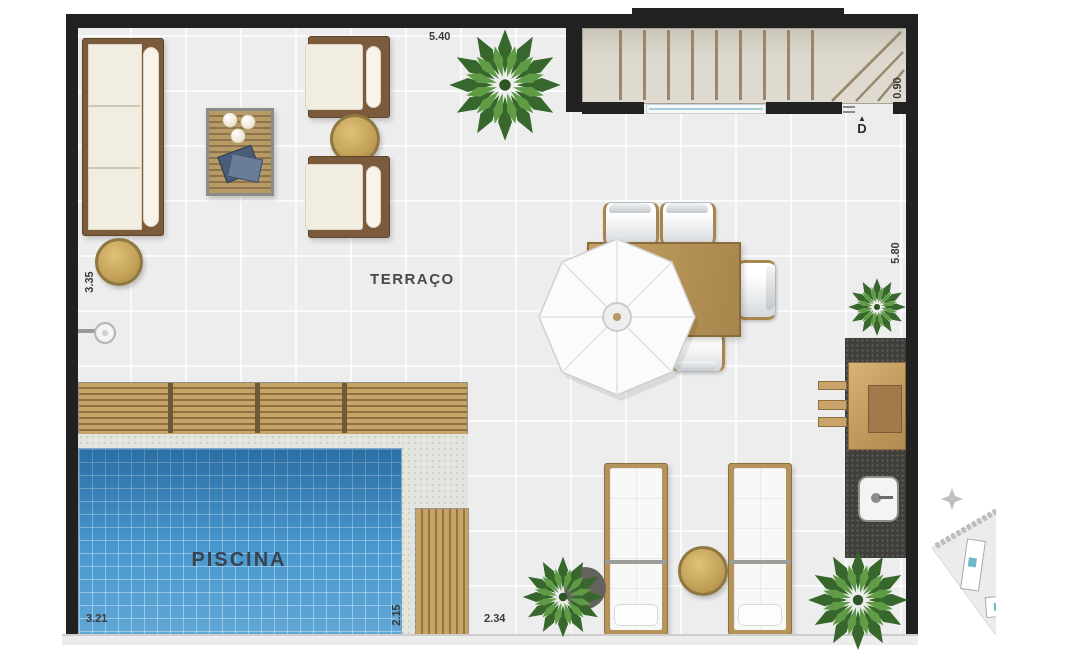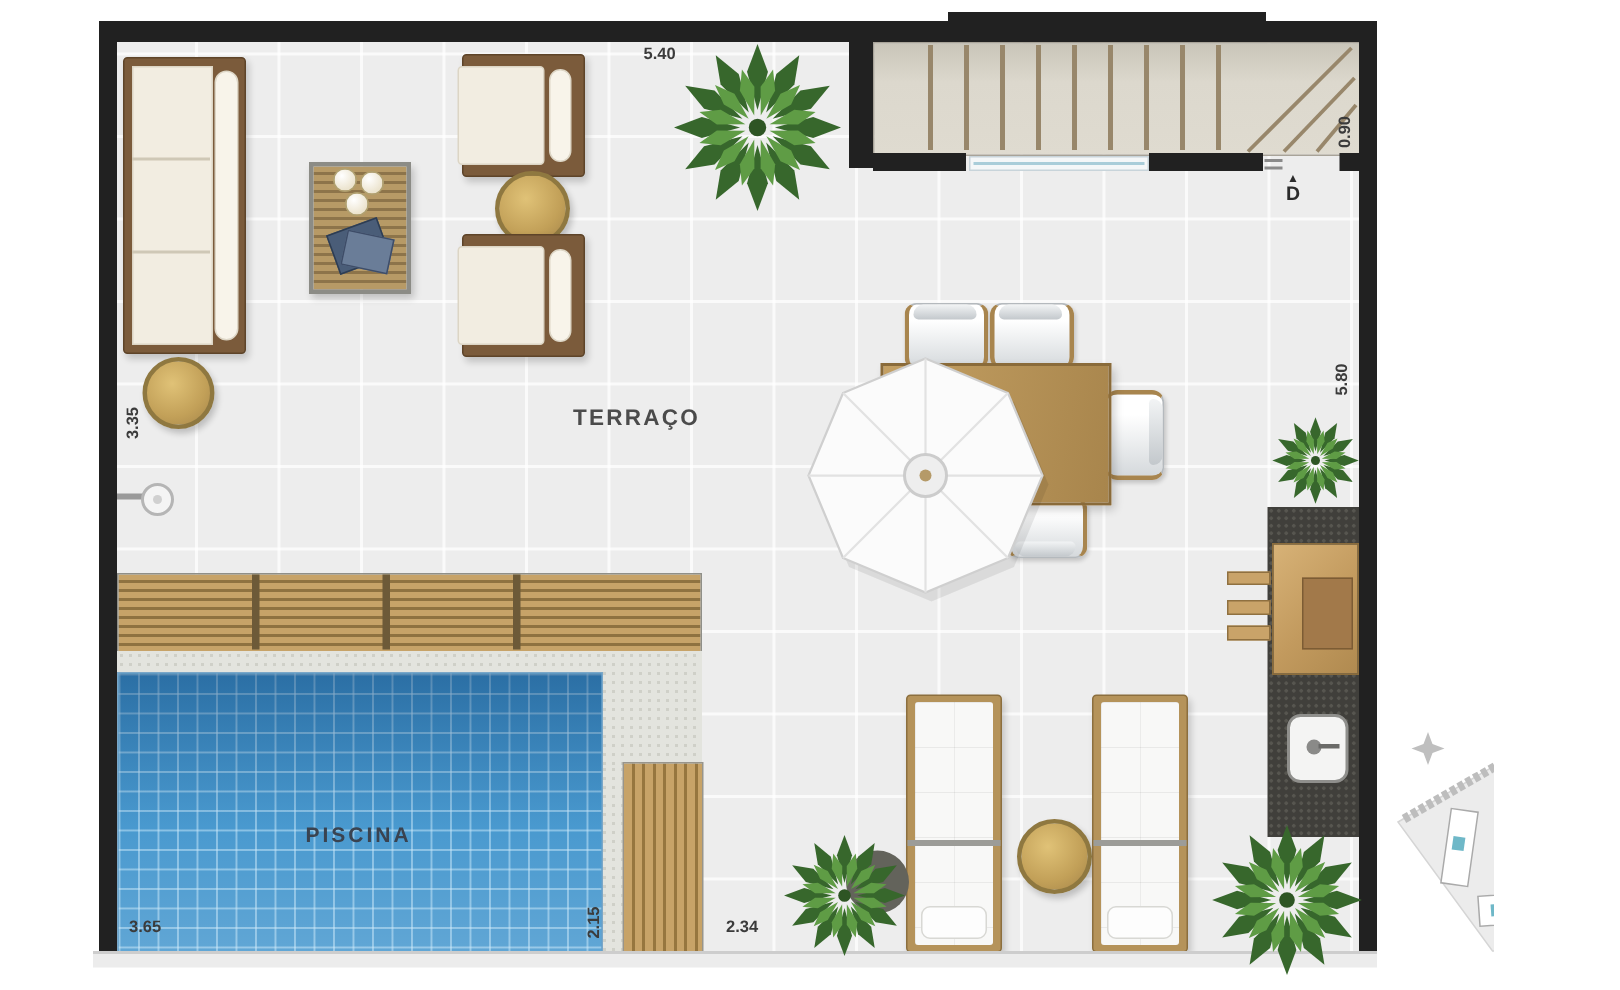--- a/index.html
+++ b/index.html
@@ -52,21 +52,21 @@
   .lounger-pillow{background:#fdfdfd;border:1px solid #d8d8d4;border-radius:6px;}
   .counter{background-color:#403f3b;background-image:radial-gradient(#575650 1px,transparent 1.2px);background-size:5px 5px;}
   .board{background:linear-gradient(135deg,#d7b277 0%,#c29a5e 55%,#b08a50);border:1px solid #8a6c3c;}
   .board-in{background:#a2794a;border:1px solid #7c5c34;}
   .sink{background:#f4f4f3;border:2px solid #8f8f8c;border-radius:9px;}
   .shelf{background:#c9a369;border:1px solid #8f7040;}
   
   .dim{font-size:11px;font-weight:bold;color:#3b3b3b;white-space:nowrap;}
   .vert{transform:rotate(-90deg);transform-origin:center;text-align:center;}
   .room-label{font-weight:bold;color:#4b4b4b;font-size:15px;letter-spacing:1.5px;}
-  .pool-label{font-weight:bold;color:#3a4350;font-size:14px;letter-spacing:2px;text-align:center;}
+  .pool-label{font-weight:bold;color:#3a4350;font-size:20px;letter-spacing:2px;text-align:center;}
   .door-label{font-size:13px;font-weight:bold;color:#2b2b2b;text-align:center;line-height:10px;}
   .door-arrow{font-size:8px;display:block;color:#2b2b2b;}
   svg{display:block;}
 </style>
 </head>
 <body>
 
 <div id="canvas">
 
   <div class="abs floor" style="left:78px;top:28px;width:828px;height:606px;"></div>
@@ -254,25 +254,25 @@
         <rect x="994" y="602" width="11" height="8" fill="#6fb8c8"></rect>
       </g>
       <polygon points="952,488 955,496 963,499 955,502 952,510 949,502 941,499 949,496" fill="#bfbfbf"></polygon>
     </g>
   </svg>
 
   <div class="abs dim" style="left:429px;top:30px;">5.40</div>
   <div class="abs dim vert" style="left:880px;top:82px;width:34px;">0.90</div>
   <div class="abs dim vert" style="left:878px;top:247px;width:34px;">5.80</div>
   <div class="abs dim vert" style="left:72px;top:276px;width:34px;">3.35</div>
-  <div class="abs dim" style="left:86px;top:612px;">3.65</div>
+  <div class="abs dim" style="left:86px;top:612px;">3.21</div>
   <div class="abs dim vert" style="left:379px;top:609px;width:34px;">2.15</div>
   <div class="abs dim" style="left:484px;top:612px;">2.34</div>
 
   <div class="abs door-label" style="left:850px;top:114px;width:24px;">
     <span class="door-arrow">▲</span>
     <span>D</span>
   </div>
 
-  <div class="abs room-label" style="left:382px;top:270px;">TERRAÇO</div>
+  <div class="abs room-label" style="left:370px;top:270px;">TERRAÇO</div>
   <div class="abs pool-label" style="left:78px;top:548px;width:322px;">PISCINA</div>
 
 </div>
 
 </body></html>

